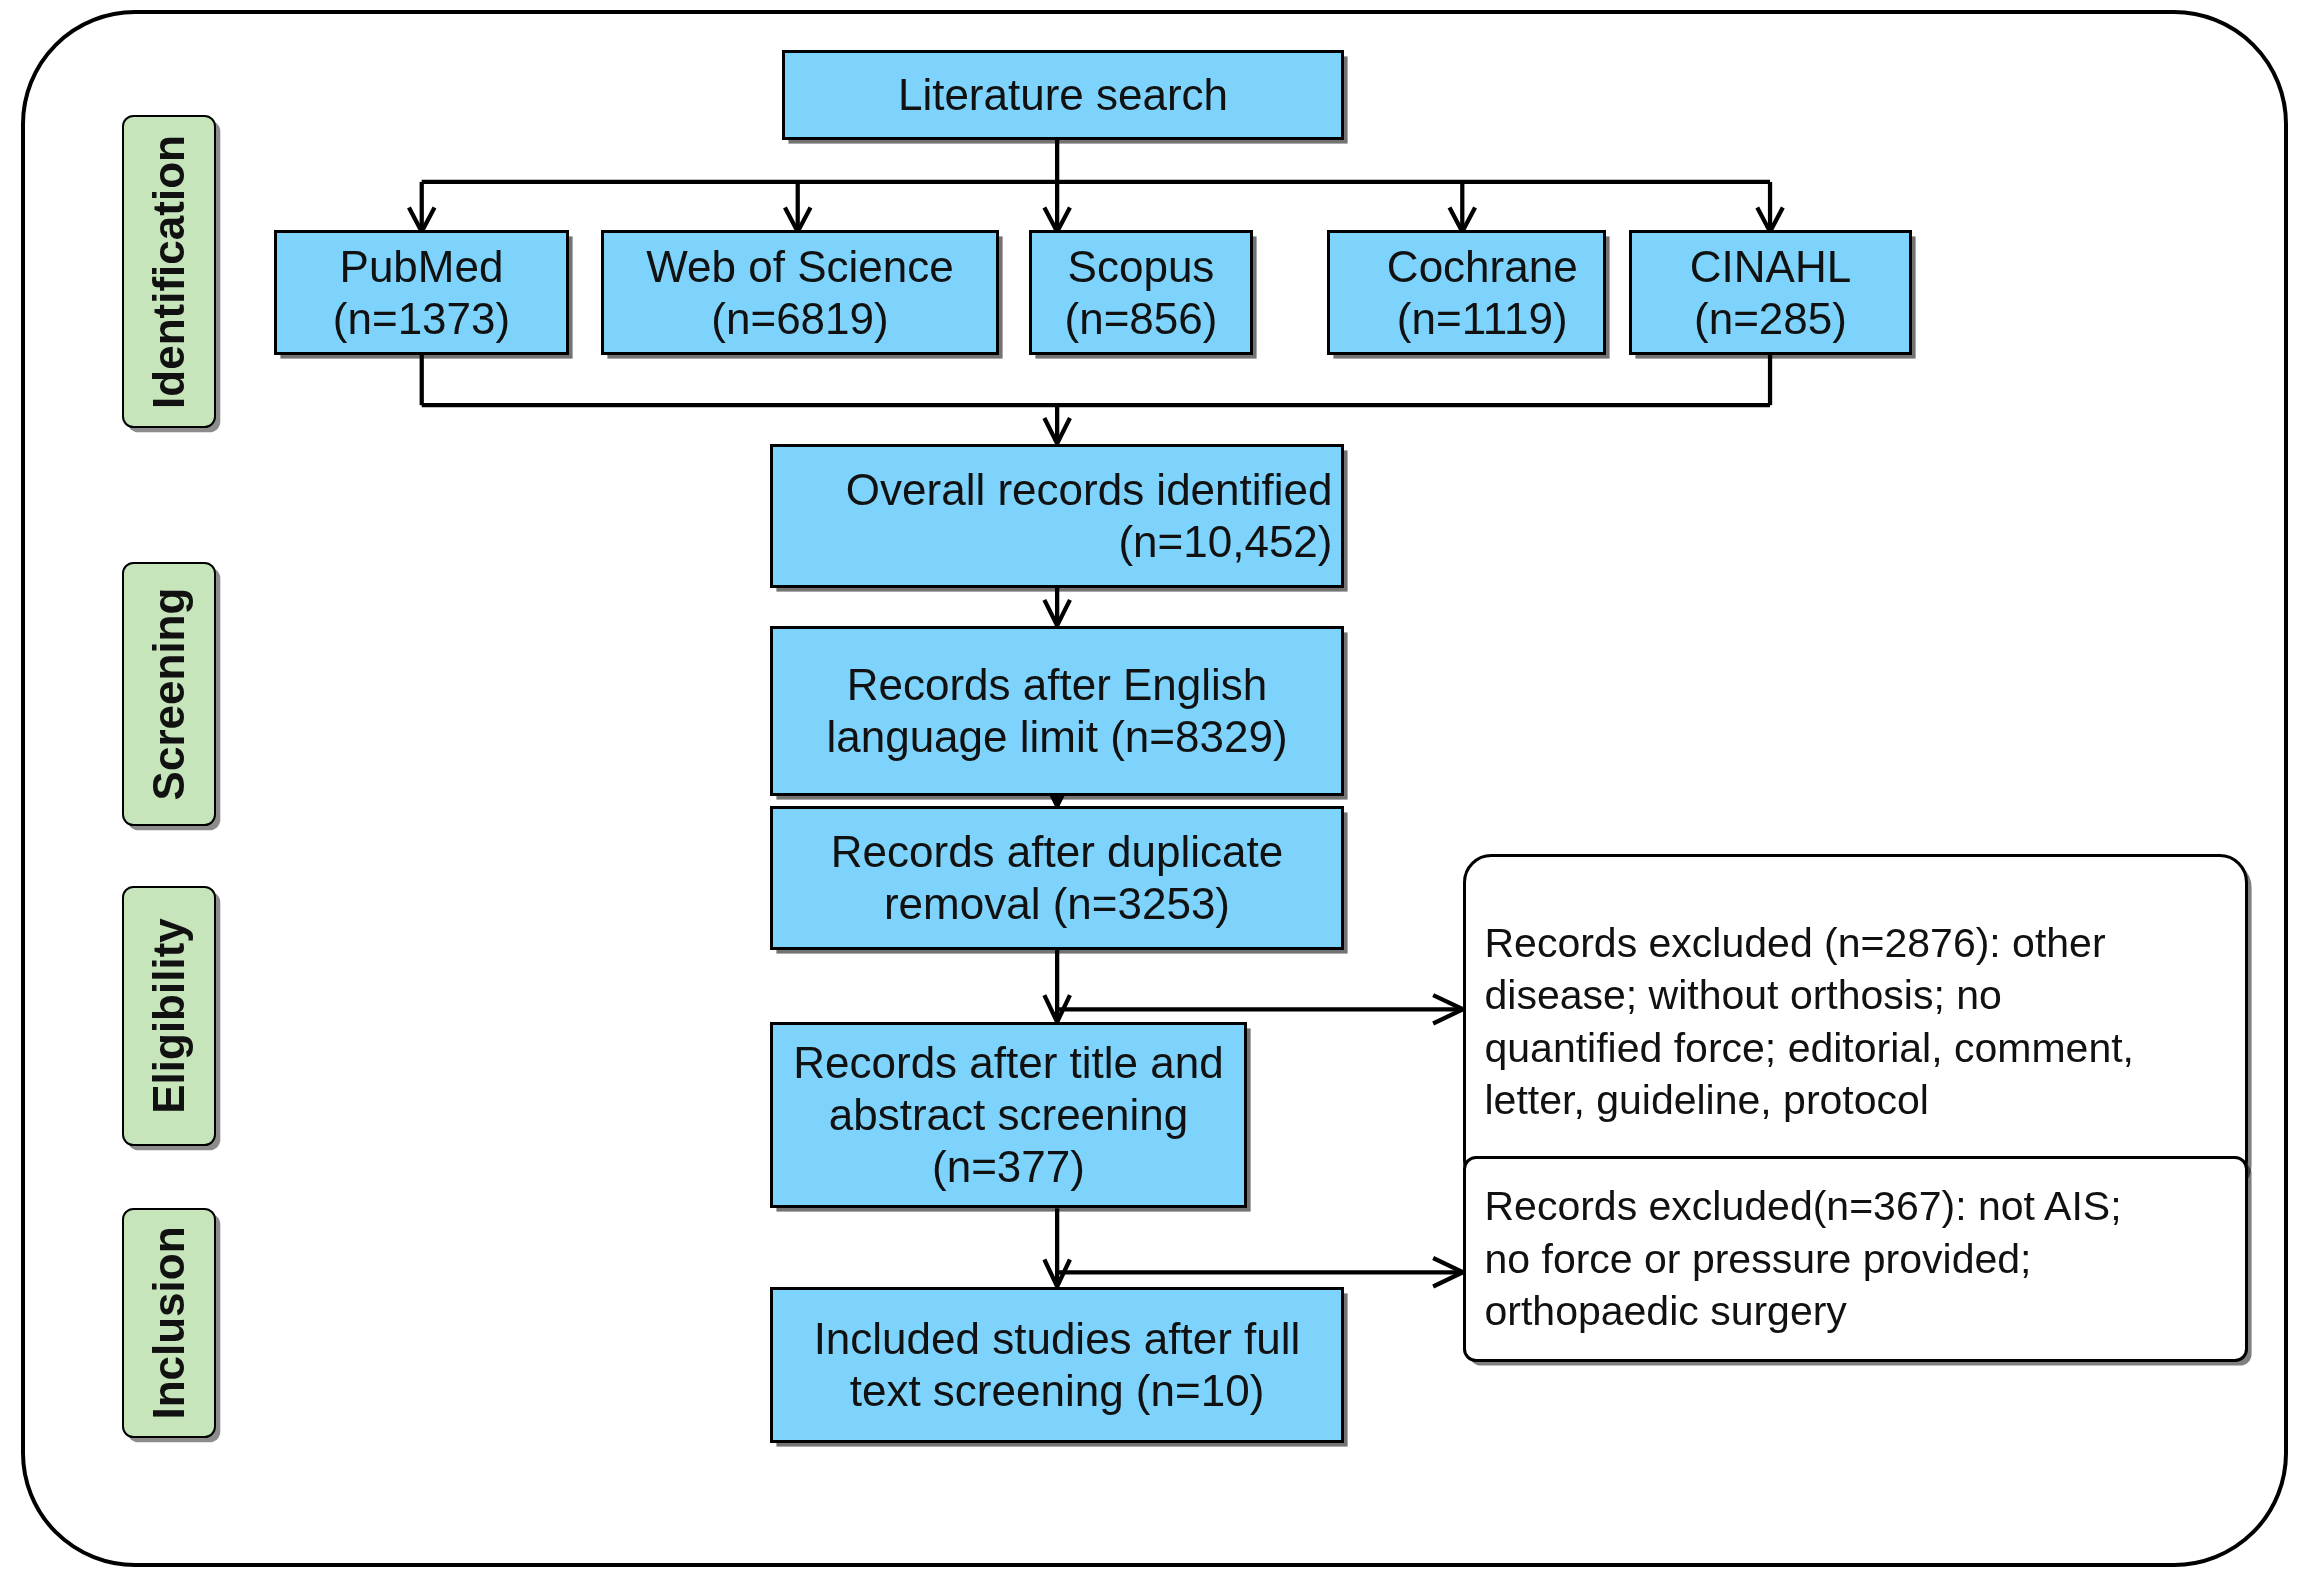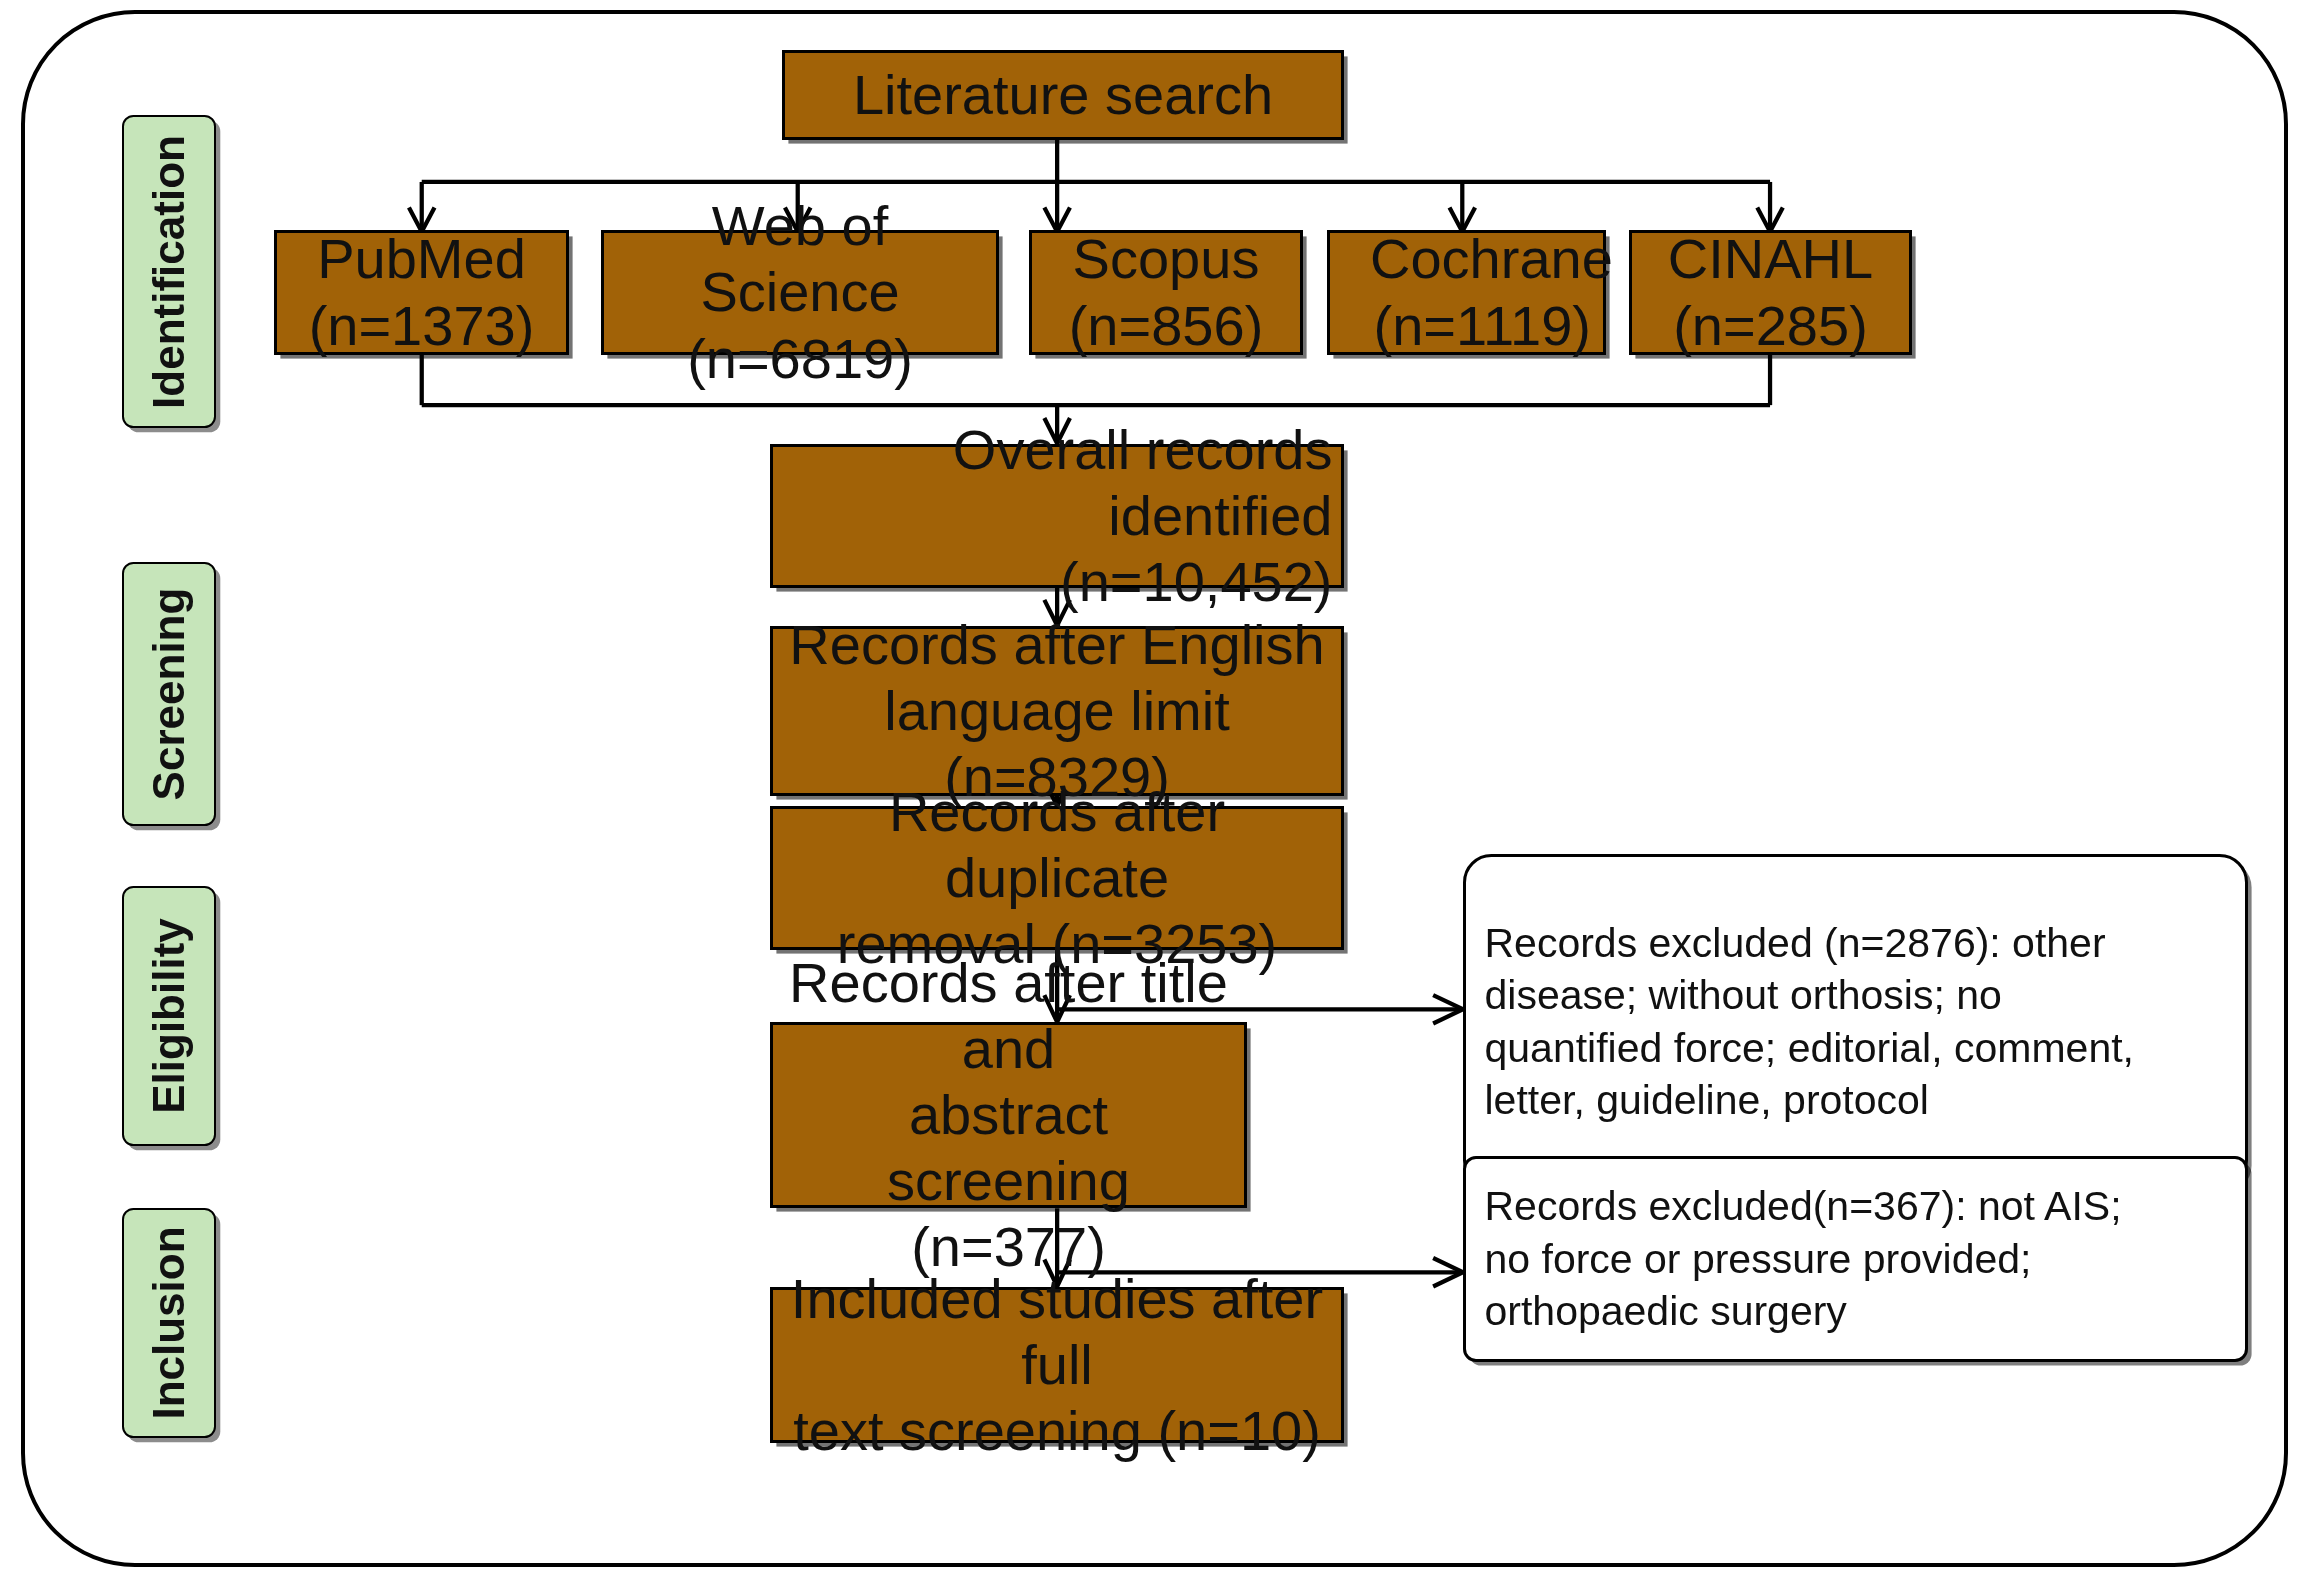--- a/index.html
+++ b/index.html
@@ -18,24 +18,24 @@
     box-sizing:border-box;box-shadow:5px 5px 0 -0.7px rgba(0,0,0,0.45);
     display:flex;align-items:center;justify-content:center;
   }
   .stage-tab span{
     transform:rotate(-90deg);white-space:nowrap;font-size:44px;font-weight:700;color:#111;
     letter-spacing:0px;line-height:1;
   }
 
   
   .pbox{
-    position:absolute;background:#a16207;border:3.6px solid #000;box-sizing:border-box;
+    position:absolute;background:#7dd3fc;border:3.6px solid #000;box-sizing:border-box;
     box-shadow:5px 5px 0 -1.4px rgba(0,0,0,0.55);
     display:flex;align-items:center;justify-content:center;text-align:center;
-    font-size:56px;color:#111;line-height:1.18;padding:4.3px 8.5px;
+    font-size:44px;color:#111;line-height:1.18;padding:4.3px 8.5px;
   }
   .pbox .txt{display:block;width:100%;white-space:pre-line;}
 
   
   .rbox{
     position:absolute;background:#fff;border:3.6px solid #000;border-radius:28.4px;box-sizing:border-box;
     box-shadow:5px 5px 0 -1.4px rgba(0,0,0,0.5);
     display:flex;align-items:center;justify-content:flex-start;text-align:left;
     font-size:41px;color:#111;line-height:1.28;padding:10px 18.5px;
   }
@@ -109,21 +109,21 @@
   </div>
 
   <div class="pbox" style="left:274px;top:230px;width:295px;height:125px;">
     <span class="txt">PubMed
 (n=1373)</span>
   </div>
   <div class="pbox" style="left:601px;top:230px;width:398px;height:125px;">
     <span class="txt">Web of Science
 (n=6819)</span>
   </div>
-  <div class="pbox" style="left:1029px;top:230px;width:274px;height:125px;">
+  <div class="pbox" style="left:1029px;top:230px;width:224px;height:125px;">
     <span class="txt">Scopus
 (n=856)</span>
   </div>
   <div class="pbox" style="left:1327px;top:230px;width:279px;height:125px;padding-left:40px;">
     <span class="txt">Cochrane
 (n=1119)</span>
   </div>
   <div class="pbox" style="left:1629px;top:230px;width:283px;height:125px;">
     <span class="txt">CINAHL
 (n=285)</span>

